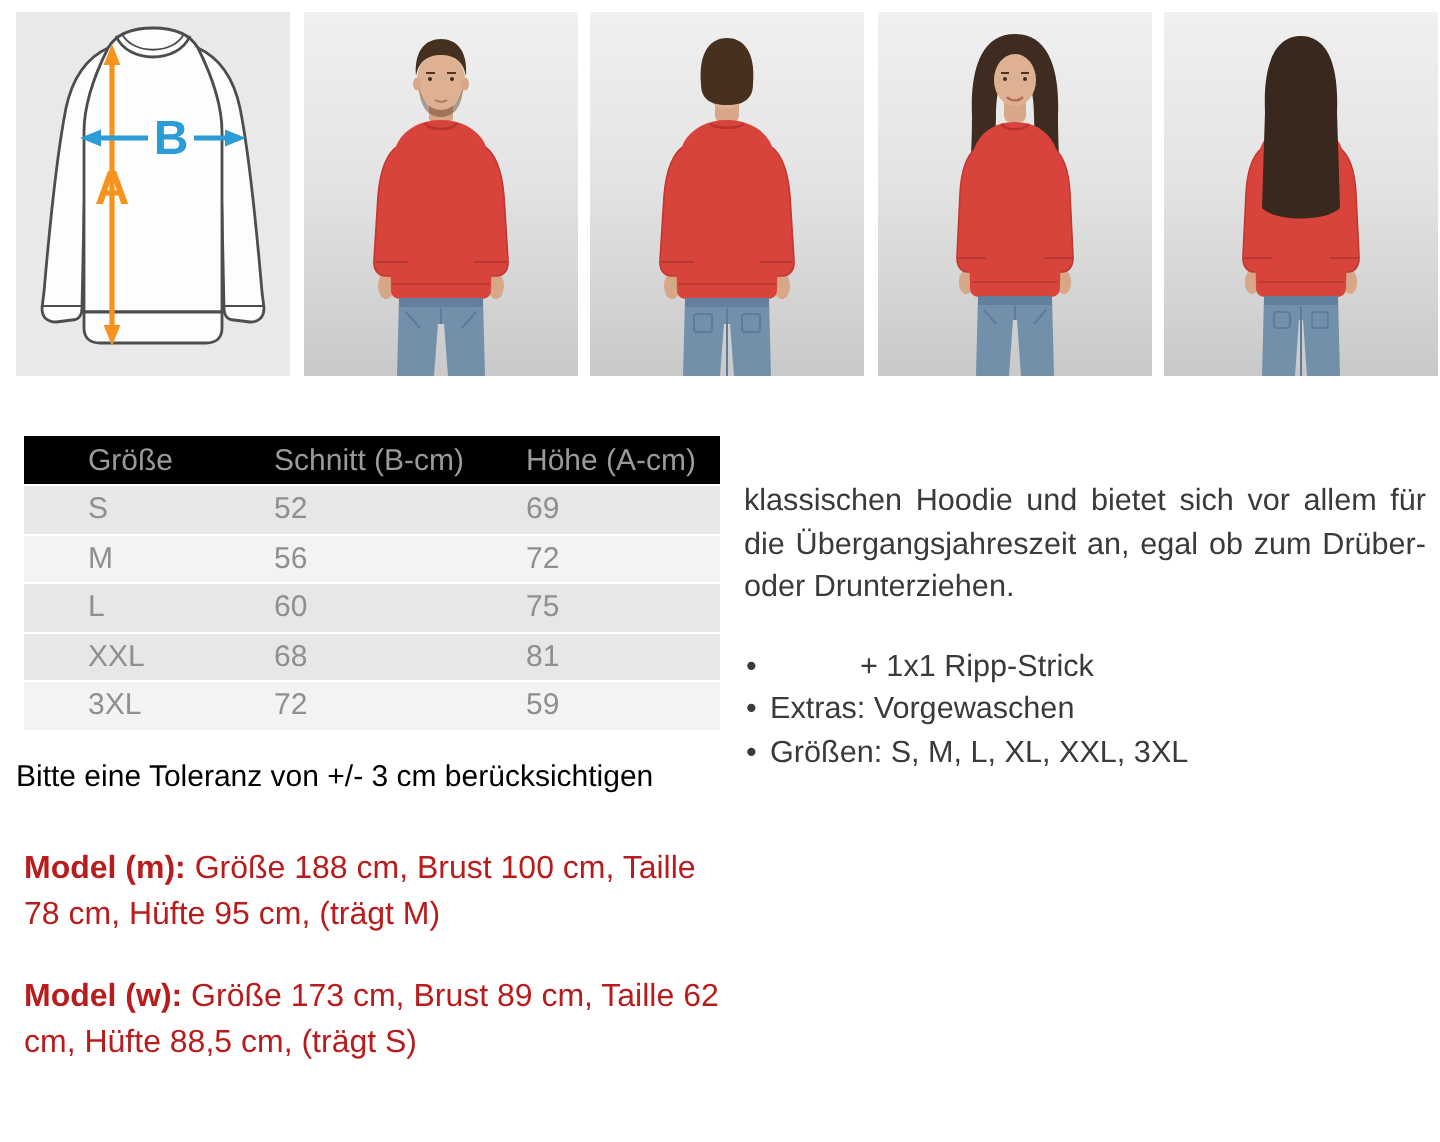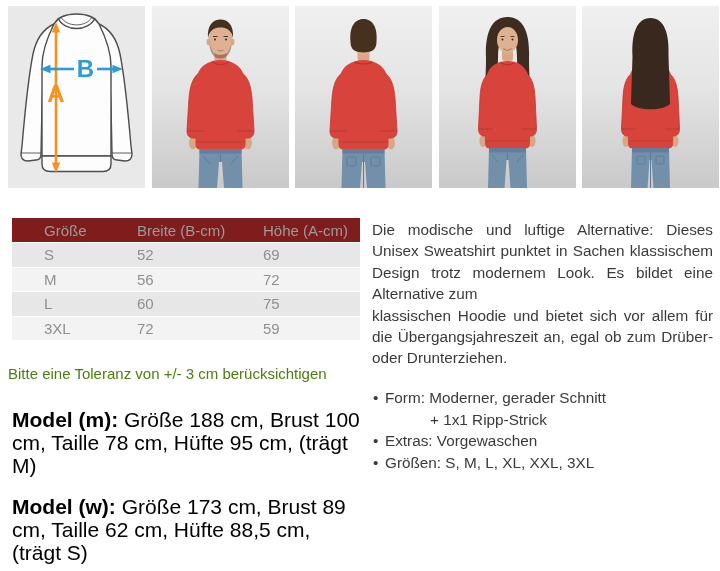--- a/index.html
+++ b/index.html
@@ -16,27 +16,27 @@
   .gallery { position:absolute; left:8px; top:6px; display:flex; gap:6.5px; }
   .panel { width:137px; height:182px; flex:none; overflow:hidden; }
   .panel svg { display:block; width:100%; height:100%; }
   .panel-diagram { background:#e9e9e9; }
   .panel-photo { background:linear-gradient(180deg,#f0f0f0 0%,#e4e4e4 45%,#c9c9c9 100%); }
 
   
   .left-col { position:absolute; left:8px; top:218px; width:354px; }
   .size-table { border-collapse:collapse; width:348px; margin-left:4px; font-size:15px; color:#8f8f8f; }
   .size-table th, .size-table td { height:24.5px; padding:0; text-align:left; font-weight:normal; border-bottom:1.5px solid #ffffff; }
-  .size-table th { color:#9a9a9a; background:#7f1d1d;margin-top:29px; }
+  .size-table th { color:#9a9a9a; background:#000000;margin-top:29px; }
   .size-table .c1 { padding-left:32px; }
   .row-dark  td { background:#e7e7e7; }
   .row-light td { background:#f3f3f3; }
 
-  .tolerance { margin:24px 0 0 0; font-size:15px; color:#4d7c0f; }
-  .model-block { margin:26px 0 0 4px; font-size:21px; line-height:23px; color:#000000; }
+  .tolerance { margin:14px 0 0 0; font-size:15px; color:#000000; }
+  .model-block { margin:26px 0 0 4px; font-size:16px; line-height:23px; color:#b91c1c; }
   .model-block.w { margin-top:18px; }
   .model-label { font-weight:bold; }
 
   
   .right-col { position:absolute; left:372px; top:219px; width:341px; }
   .desc { margin:0; font-size:15.3px; line-height:21.4px; text-align:justify; color:#3a3a3a; }
   .features { list-style:none; margin:18px 0 0 0; padding:0; font-size:15.3px; color:#3a3a3a; }
   .features li { position:relative; padding-left:13px; line-height:21.8px; }
   .features li::before { content:"\2022"; position:absolute; left:1px; top:0; color:#3a3a3a; }
   .feature-extra { padding-left:45px; }
@@ -173,37 +173,42 @@
   <div class="left-col">
     <table class="size-table">
       <colgroup>
           <col style="width:125px">
           <col style="width:126px">
           <col style="width:97px">
         </colgroup>
       <tbody>
           <tr>
         <th class="c1">Größe</th>
-        <th>Breite (B-cm)</th>
+        <th>Schnitt (B-cm)</th>
         <th>Höhe (A-cm)</th>
       </tr>
       <tr class="row-dark">
         <td class="c1">S</td>
         <td>52</td>
         <td>69</td>
       </tr>
       <tr class="row-light">
         <td class="c1">M</td>
         <td>56</td>
         <td>72</td>
       </tr>
       <tr class="row-dark">
         <td class="c1">L</td>
         <td>60</td>
         <td>75</td>
+      </tr>
+      <tr class="row-dark">
+        <td class="c1">XXL</td>
+        <td>68</td>
+        <td>81</td>
       </tr>
       <tr class="row-light">
         <td class="c1">3XL</td>
         <td>72</td>
         <td>59</td>
       </tr>
     </tbody>
       </table>
 
     <p class="tolerance">Bitte eine Toleranz von +/- 3 cm berücksichtigen</p>
@@ -214,27 +219,26 @@
     </p>
 
     <p class="model-block w">
       <span class="model-label">Model (w):</span>
       <span>Größe 173 cm, Brust 89 cm, Taille 62 cm, Hüfte 88,5 cm, (trägt S)</span>
     </p>
   </div>
 
   <div class="right-col">
     <p class="desc">
-      <span>Die modische und luftige Alternative: Dieses Unisex Sweatshirt punktet in Sachen klassischem Design trotz modernem Look. Es bildet eine Alternative zum</span><br>
+      <br>
       <span>klassischen Hoodie und bietet sich vor allem für die Übergangsjahreszeit an, egal ob zum Drüber- oder Drunterziehen.</span>
     </p>
 
     <ul class="features">
       <li>
-        <span>Form: Moderner, gerader Schnitt</span>
         <div class="feature-extra">+ 1x1 Ripp-Strick</div>
       </li>
       <li>
         <span>Extras: Vorgewaschen</span>
       </li>
       <li>
         <span>Größen: S, M, L, XL, XXL, 3XL</span>
       </li>
     </ul>
   </div>

